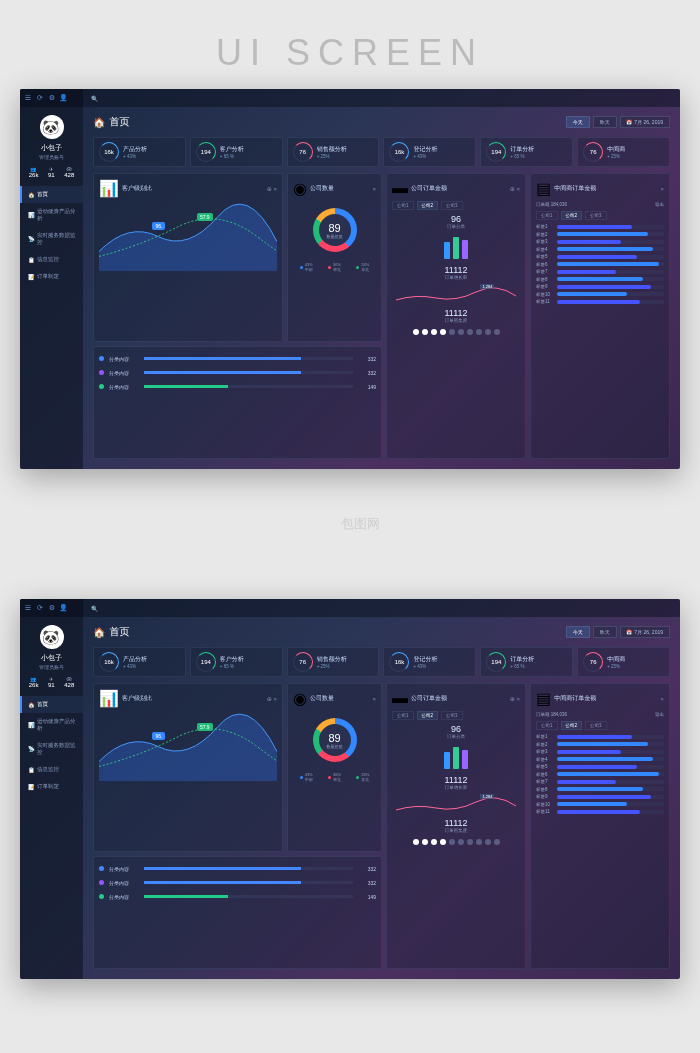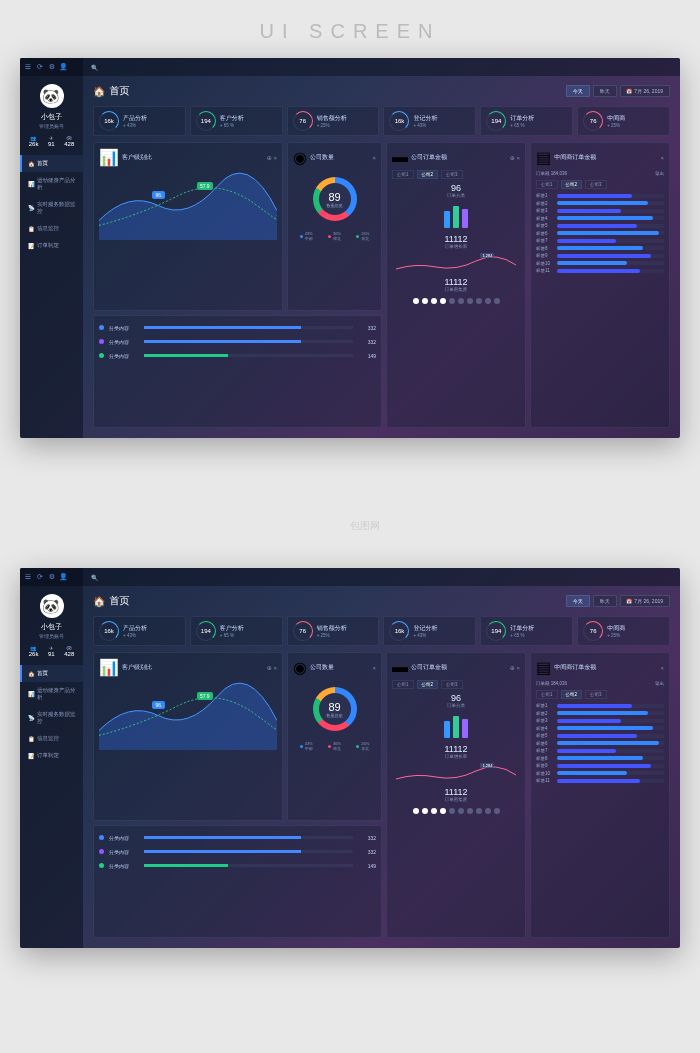--- a/index.html
+++ b/index.html
@@ -1,18 +1,18 @@
 <!DOCTYPE html>
 <html><head>
 <meta charset="utf-8">
 <style>
 *{margin:0;padding:0;box-sizing:border-box;font-family:-apple-system,sans-serif}
 body{background:#e8e8e8;width:700px;height:1053px;overflow:hidden}
-.page-title{text-align:center;font-size:20px;letter-spacing:8px;color:#bbb;padding:20px 0 15px;font-weight:300}
-.watermark{position:fixed;font-size:10px;color:rgba(150,150,150,0.3);pointer-events:none}
+.page-title{text-align:center;font-size:36px;letter-spacing:8px;color:#bbb;padding:32px 0 15px;font-weight:300}
+.watermark{position:fixed;font-size:13px;color:rgba(150,150,150,0.3);pointer-events:none}
 .dashboard{width:660px;height:380px;margin:0 auto 130px;background:linear-gradient(135deg,#1a2842 0%,#2a3555 35%,#4a3060 70%,#3a2850 100%);border-radius:2px;box-shadow:0 8px 30px rgba(0,0,0,0.3);position:relative;overflow:hidden;display:flex}
 .sidebar{width:70px;background:rgba(15,20,35,0.6);display:flex;flex-direction:column;font-size:6px;color:#8899bb}
 .topbar{height:18px;background:rgba(10,15,30,0.7);display:flex;align-items:center;gap:4px;padding:0 4px}
 .topbar-icon{width:8px;height:8px;border-radius:50%;display:flex;align-items:center;justify-content:center;color:#6688cc;font-size:7px}
 .avatar{width:24px;height:24px;border-radius:50%;background:#fff;margin:8px auto 4px;display:flex;align-items:center;justify-content:center;font-size:14px}
 .username{text-align:center;color:#fff;font-size:7px;margin-bottom:1px}
 .role{text-align:center;font-size:5px;color:#7788aa;margin-bottom:6px}
 .user-stats{display:flex;justify-content:space-around;padding:0 4px;margin-bottom:8px;font-size:5px}
 .user-stat{text-align:center;color:#99aacc}
 .user-stat .num{font-size:6px;color:#fff}

